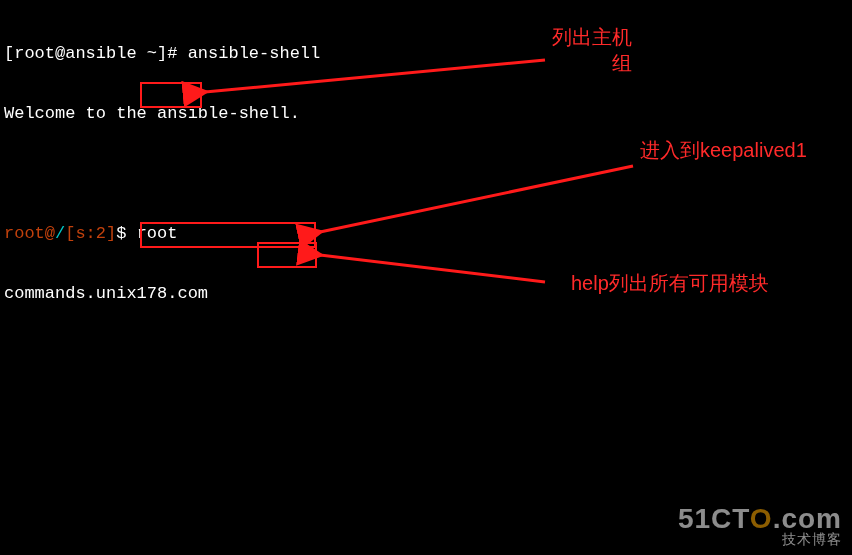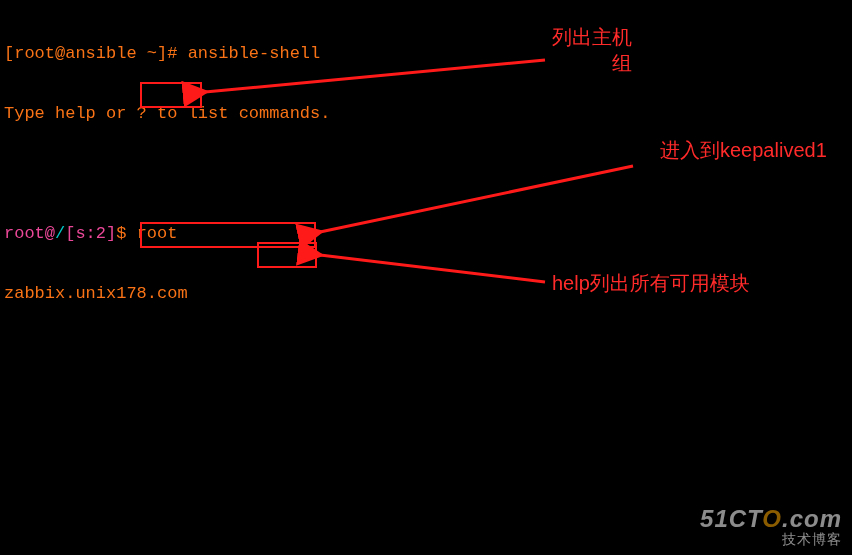--- a/index.html
+++ b/index.html
@@ -11,22 +11,22 @@
     line-height:20px;
     color:#fff;
     overflow:hidden;
     position:relative;
   }
   .term{
     position:absolute;
     left:4px;top:4px;right:4px;
     white-space:pre;
   }
-  .w{color:#f97316}
-  .r{color:#ec4899}
+  .w{color:#ffffff}
+  .r{color:#c2410c}
   .c{color:#00c8c8}
   .row{display:block;height:20px}
   .row span{vertical-align:top}
   .box{
     position:absolute;
     border:2px solid #ff1a1a;
     background:transparent;
     pointer-events:none;
   }
   .ann{
@@ -44,33 +44,33 @@
   }
   .watermark{
     position:absolute;
     right:10px;bottom:6px;
     text-align:right;
     font-family:Arial,sans-serif;
     color:#fff;
     opacity:0.55;
     font-weight:bold;
   }
-  .wm-big{font-size:24px;font-style:italic;letter-spacing:1px}
+  .wm-big{font-size:28px;letter-spacing:1px}
   .wm-big .o{color:#ffaa00}
   .wm-small{font-size:14px;font-weight:normal;letter-spacing:1px}
 </style>
 </head>
 <body>
 
 <div class="term">
   <span class="row"><span class="w">[root@ansible ~]# </span><span class="w">ansible-shell</span></span>
-  <span class="row"><span class="w">Type help or ? to list commands.</span></span>
+  <span class="row"><span class="w">Welcome to the ansible-shell.</span></span>
   <span class="row"> </span>
   <span class="row"><span class="r">root@</span><span class="c">/</span><span class="r">[s:2]</span><span class="w">$ </span><span class="w">root</span></span>
-  <span class="row"><span class="w">zabbix.unix178.com</span></span>
+  <span class="row"><span class="w">commands.unix178.com</span></span>
   
   
   
   
   
   
   
 
   
 </div>
@@ -87,24 +87,24 @@
   </defs>
   <line x1="545" y1="60" x2="205" y2="92" stroke="#ff1a1a" stroke-width="3" marker-end="url(#ah)"></line>
   <line x1="633" y1="166" x2="320" y2="232" stroke="#ff1a1a" stroke-width="3" marker-end="url(#ah)"></line>
   <line x1="545" y1="282" x2="320" y2="255" stroke="#ff1a1a" stroke-width="3" marker-end="url(#ah)"></line>
 </svg>
 
 <div class="ann" style="left:552px;top:24px">
   <div>列出主机</div>
   <div>组</div>
 </div>
-<div class="ann" style="left:660px;top:137px">
+<div class="ann" style="left:640px;top:137px">
   <div>进入到keepalived1</div>
 </div>
-<div class="ann" style="left:552px;top:270px">
+<div class="ann" style="left:571px;top:270px">
   <div>help列出所有可用模块</div>
 </div>
 
 <div class="watermark">
   <div class="wm-big">
     <span>51CT</span><span class="o">O</span><span>.com</span>
   </div>
   <div class="wm-small">技术博客</div>
 </div>
 

